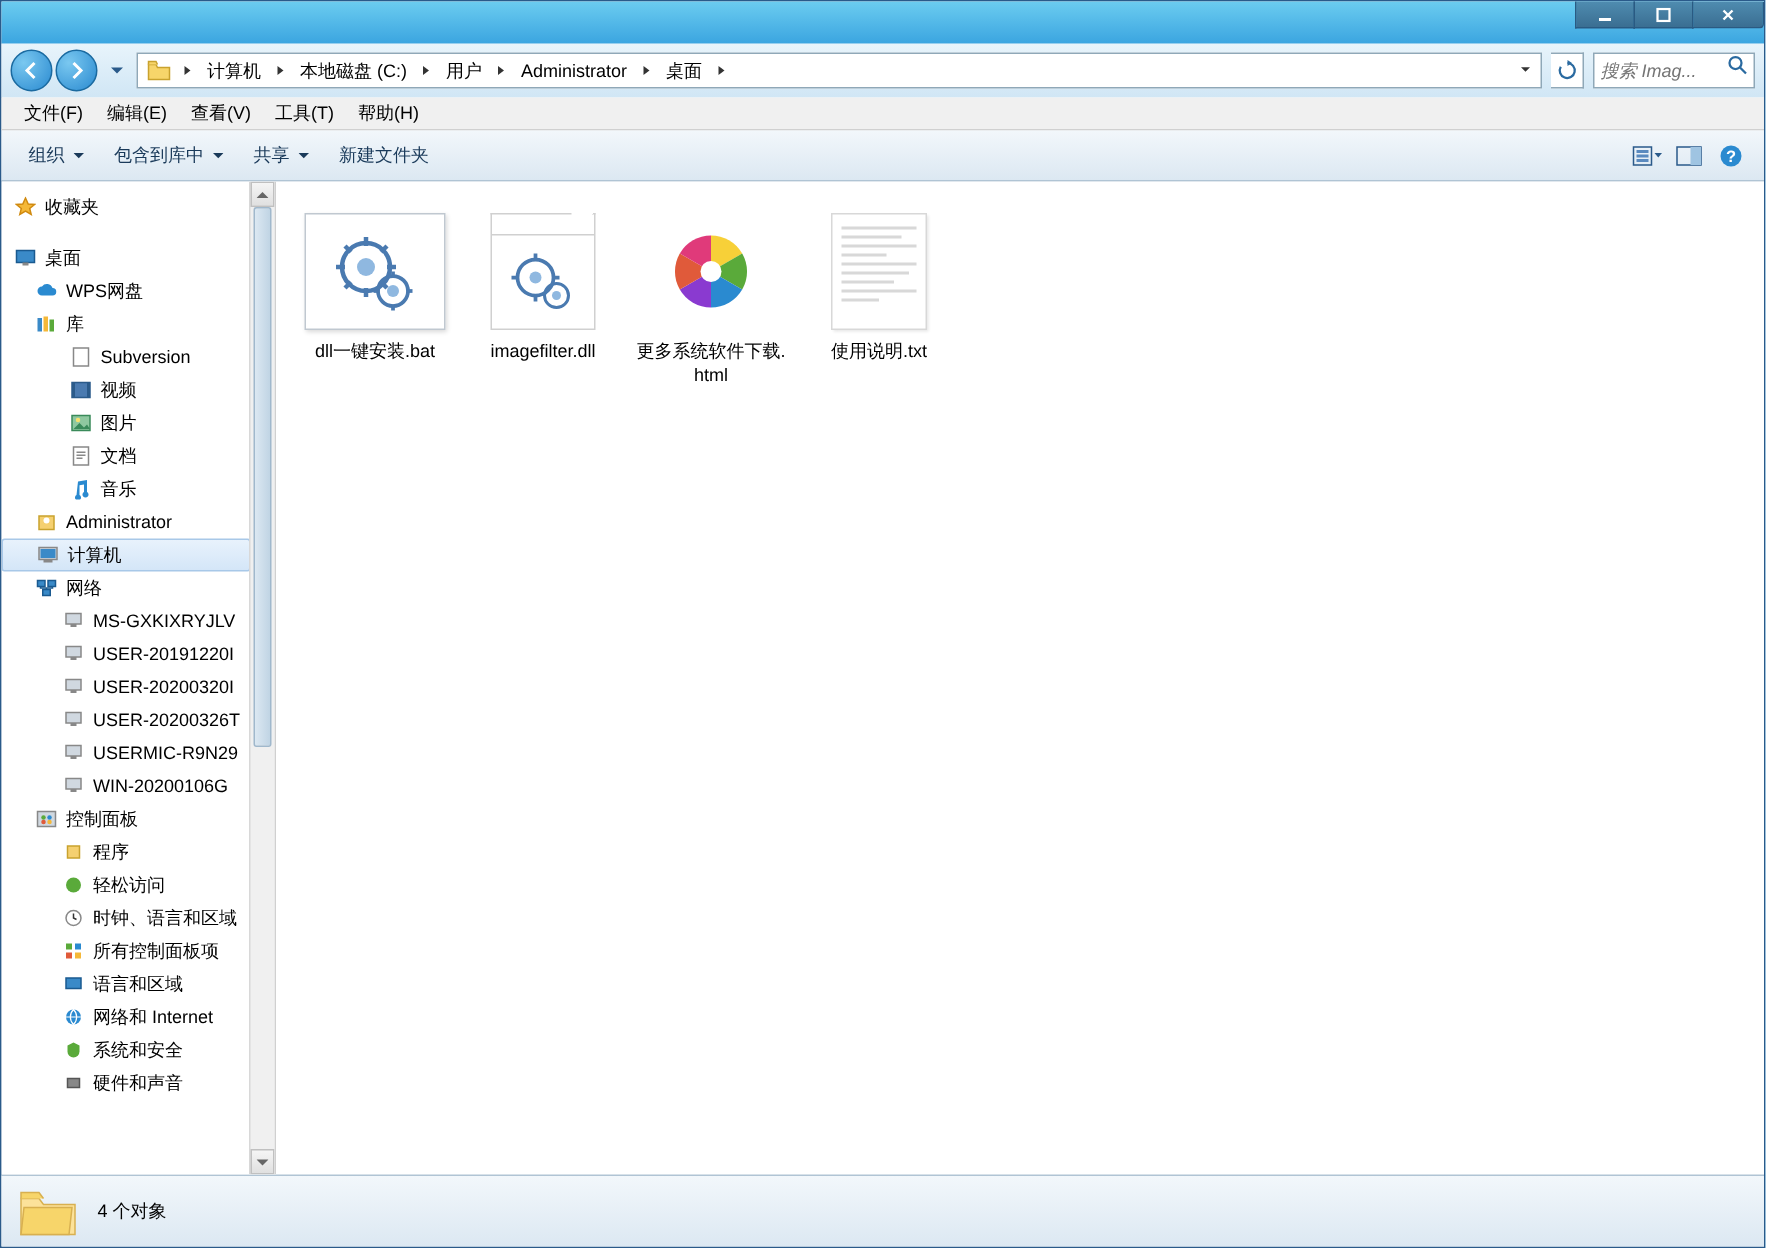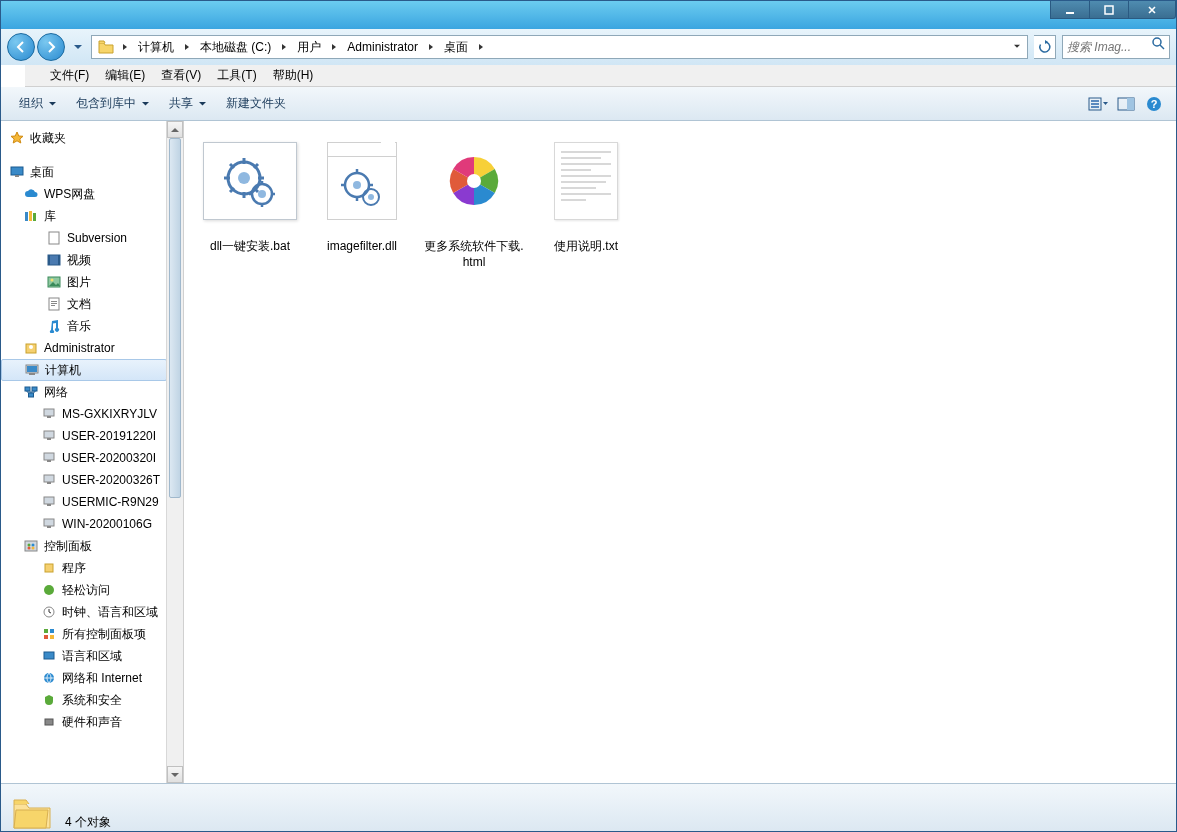--- a/index.html
+++ b/index.html
@@ -31,21 +31,21 @@
 .addr-arrow { width: 14px; height: 100%; display: flex; align-items: center; justify-content: center; cursor: pointer; }
 .addr-arrow svg { width: 6px; height: 6px; fill: #333; }
 .addr-down { width: 18px; height: 100%; display: flex; align-items: center; justify-content: center; cursor: pointer; margin-left: auto; border-left: 1px solid transparent; }
 .addr-refresh { width: 22px; height: 24px; background: #fff; border: 1px solid #8fa8b8; border-left: none; display: flex; align-items: center; justify-content: center; cursor: pointer; }
 
 .searchbar { width: 108px; height: 24px; background: #fff; border: 1px solid #8fa8b8; display: flex; padding: 0 4px; }
 .searchbar input { flex: 1; border: none; outline: none; font-size: 12px; font-style: italic; color: #888; min-width: 0; }
 .searchbar .sicon { width: 14px; height: 14px; }
 
 
-.menubar { height: 22px; background: #f0f0f0; border-bottom: 1px solid #d0d0d0; display: flex; align-items: center; padding: 0 17px; font-size: 12px; margin-left: 24px; }
+.menubar { height: 22px; background: #f0f0f0; border-bottom: 1px solid #d0d0d0; display: flex; align-items: center; padding: 0 7px; font-size: 12px; }
 .menu-item { padding: 0 8px; height: 100%; display: flex; align-items: center; cursor: pointer; }
 
 
 .toolbar { height: 34px; background: linear-gradient(to bottom, #f2f7fb 0%, #dce8f2 100%); border-bottom: 1px solid #b0c4d4; display: flex; align-items: center; padding: 0 8px; font-size: 12px; color: #1a3a5a; }
 .tool-btn { display: flex; align-items: center; gap: 4px; padding: 0 10px; height: 26px; cursor: pointer; }
 .tool-drop svg { width: 7px; height: 7px; fill: #1a3a5a; margin-left: 2px; }
 .tool-spacer { flex: 1; }
 .tool-icon { width: 28px; height: 26px; display: flex; align-items: center; justify-content: center; cursor: pointer; }
 
 
@@ -62,33 +62,33 @@
 .tree-row.selected { background: linear-gradient(to bottom, #e8f2fc, #d4e6f8); border: 1px solid #a8c8e8; border-radius: 2px; }
 .tree-row .ticon { width: 16px; height: 16px; margin-right: 5px; display: flex; align-items: center; justify-content: center; flex-shrink: 0; }
 .indent-1 { padding-left: 22px; }
 .indent-2 { padding-left: 31px; margin-left: 14px; }
 .indent-3 { padding-left: 40px; }
 
 .content { flex: 1; background: #fff; overflow: auto; padding: 16px 10px; }
 .file-grid { display: flex; flex-wrap: wrap; gap: 0; }
 .file-item { width: 112px; display: flex; flex-direction: column; align-items: center; text-align: center; padding: 4px; cursor: pointer; font-size: 12px; }
 .file-thumb { width: 96px; height: 80px; display: flex; align-items: center; justify-content: center; margin-bottom: 6px; }
-.file-label { line-height: 1.3; word-break: break-all; margin-top: 12px; }
+.file-label { line-height: 1.3; word-break: break-all; }
 
 .batthumb { width: 94px; height: 78px; border: 1px solid #c0c8d0; background: #fff; display: flex; align-items: center; justify-content: center; box-shadow: 1px 1px 3px rgba(0,0,0,0.15); }
 .dllthumb { width: 70px; height: 78px; background: #fff; display: flex; flex-direction: column; }
 .dllthumb-top { height: 14px; border: 1px solid #d0d0d0; border-bottom: none; background: #fff; position: relative; }
 .dllthumb-top::after { content: ''; position: absolute; right: -1px; top: -1px; width: 16px; height: 14px; background: linear-gradient(135deg, #fff 50%, transparent 50%); }
 .dllthumb-body { flex: 1; border: 1px solid #d0d0d0; display: flex; align-items: center; justify-content: center; }
 .htmlthumb { width: 70px; height: 78px; background: #fff; display: flex; align-items: center; justify-content: center; }
 .txtthumb { width: 64px; height: 78px; background: #fff; border: 1px solid #d8d8d8; padding: 8px 6px; box-shadow: 1px 1px 2px rgba(0,0,0,0.1); }
 .txtthumb .line { height: 2px; background: #d8d8d8; margin-bottom: 4px; }
 
 
-.statusbar { height: 48px; background: linear-gradient(to bottom, #f2f7fb 0%, #dce8f2 100%); border-top: 1px solid #b0c4d4; display: flex; align-items: flex-end; padding: 0 10px; font-size: 12px; gap: 12px; }
+.statusbar { height: 48px; background: linear-gradient(to bottom, #f2f7fb 0%, #dce8f2 100%); border-top: 1px solid #b0c4d4; display: flex; align-items: center; padding: 0 10px; font-size: 12px; gap: 12px; }
 .status-icon { width: 42px; height: 36px; display: flex; align-items: center; justify-content: center; }
 
 
 .folder-svg { width: 16px; height: 14px; }
 </style>
 </head>
 <body>
 
 <div class="window">
 

